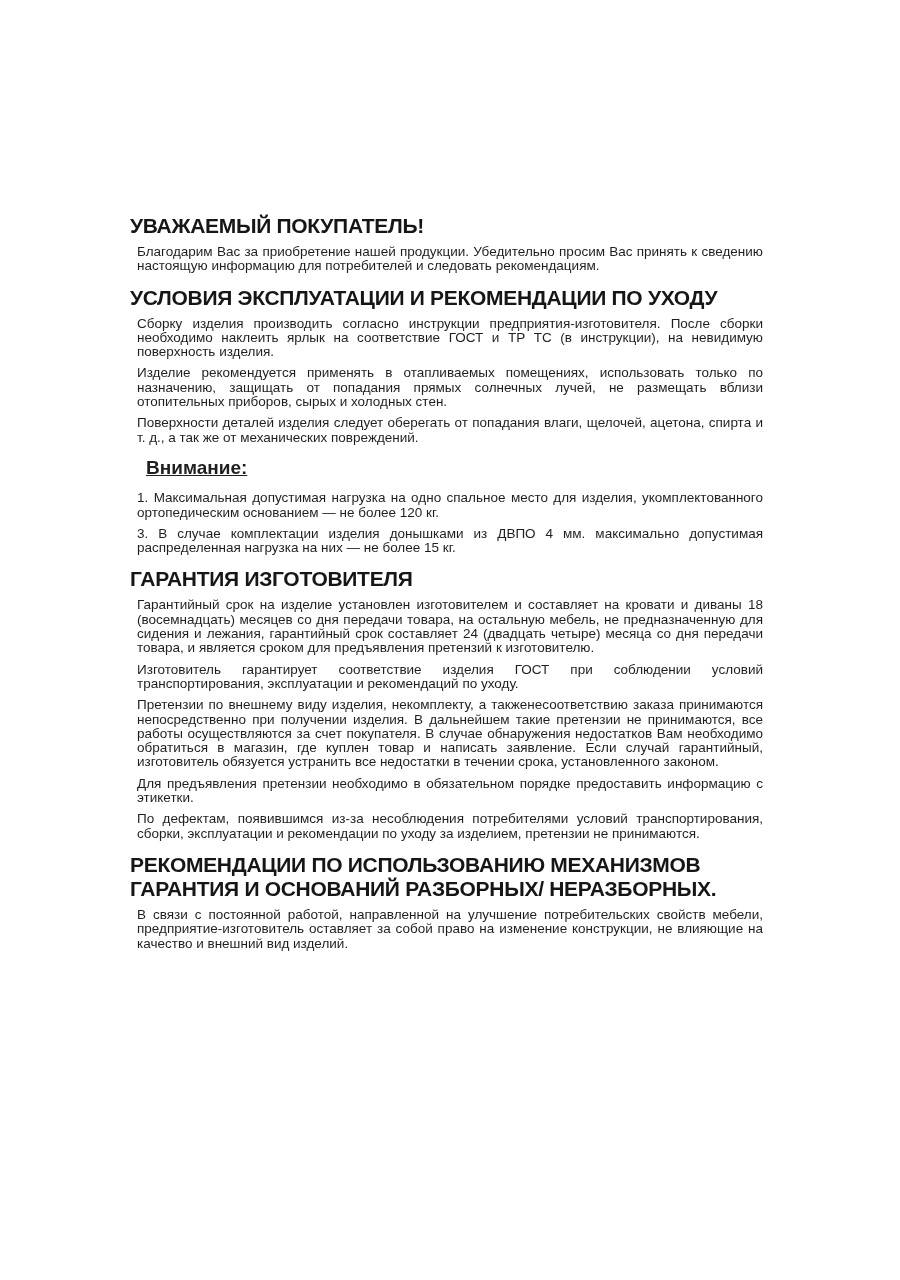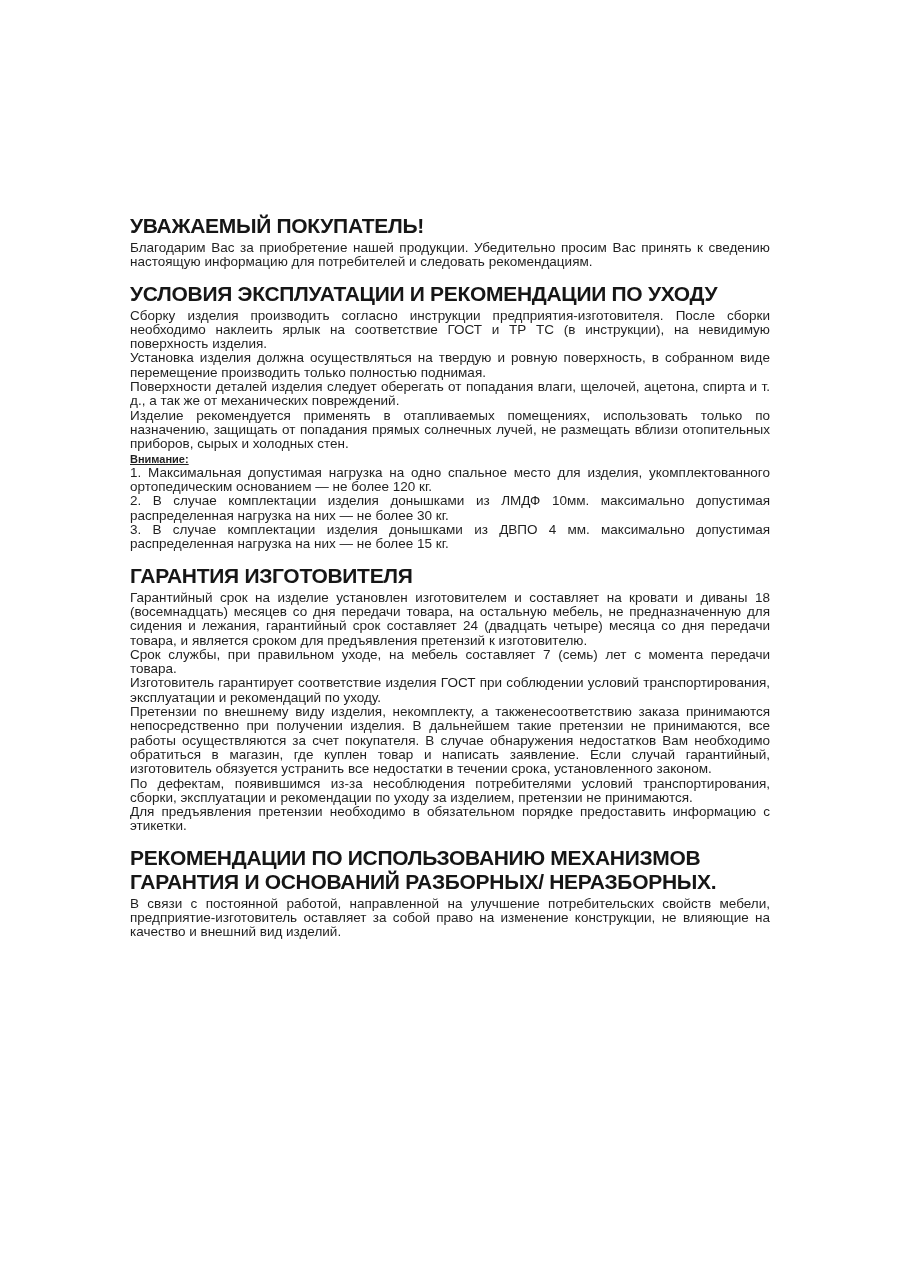--- a/index.html
+++ b/index.html
@@ -24,58 +24,55 @@
     line-height: 24px;
     font-weight: 600;
     letter-spacing: -0.3px;
     margin: 12px 0 3px 0;
     color: #161616;
   }
   h1.doc-heading.first {
     margin-top: 0;
   }
   p.doc-para {
-    margin: 0;
+    margin: 7px;
     font-size: 13.5px;
     line-height: 14.3px;
     text-align: justify;
     color: #1f1f1f;
   }
   p.attention-line {
-    margin: 0;
-    font-size: 11px;
+    margin: 16px;
+    font-size: 19px;
     line-height: 14.3px;
   }
   .attention-label {
     font-weight: bold;
     text-decoration: underline;
   }
 </style>
 </head>
 <body>
 
 <div class="page">
 
   <h1 class="doc-heading first">УВАЖАЕМЫЙ ПОКУПАТЕЛЬ!</h1>
   <p class="doc-para">Благодарим Вас за приобретение нашей продукции. Убедительно просим Вас принять к сведению настоящую информацию для потребителей и следовать рекомендациям.</p>
 
   <h1 class="doc-heading">УСЛОВИЯ ЭКСПЛУАТАЦИИ И РЕКОМЕНДАЦИИ ПО УХОДУ</h1>
   <p class="doc-para">Сборку изделия производить согласно инструкции предприятия-изготовителя. После сборки необходимо наклеить ярлык на соответствие ГОСТ и ТР ТС (в инструкции), на невидимую поверхность изделия.</p>
-  <p class="doc-para">Установка изделия должна осуществляться на твердую и ровную поверхность, в собранном виде перемещение производить только полностью поднимая.</p>
+  <p class="doc-para">Изделие рекомендуется  применять в отапливаемых помещениях, использовать только по назначению, защищать от попадания прямых солнечных лучей, не размещать вблизи отопительных приборов, сырых и холодных стен.</p>
   <p class="doc-para">Поверхности деталей изделия следует оберегать от попадания влаги, щелочей, ацетона, спирта и т. д., а так же от механических повреждений.</p>
-  <p class="doc-para">Изделие рекомендуется  применять в отапливаемых помещениях, использовать только по назначению, защищать от попадания прямых солнечных лучей, не размещать вблизи отопительных приборов, сырых и холодных стен.</p>
   <p class="attention-line"><span class="attention-label">Внимание:</span></p>
   <p class="doc-para">1. Максимальная допустимая нагрузка на одно спальное место для изделия, укомплектованного ортопедическим основанием — не более 120 кг.</p>
-  <p class="doc-para">2. В случае комплектации изделия донышками из ЛМДФ 10мм. максимально допустимая распределенная нагрузка на них — не более 30 кг.</p>
   <p class="doc-para">3. В случае комплектации изделия донышками из ДВПО 4 мм. максимально допустимая распределенная нагрузка на них — не более 15 кг.</p>
 
   <h1 class="doc-heading">ГАРАНТИЯ ИЗГОТОВИТЕЛЯ</h1>
   <p class="doc-para">Гарантийный срок на изделие установлен изготовителем и составляет на кровати и диваны 18 (восемнадцать) месяцев со дня передачи товара, на остальную мебель, не предназначенную для сидения и лежания, гарантийный срок составляет 24 (двадцать четыре) месяца со дня передачи товара, и является сроком для предъявления претензий к изготовителю.</p>
-  <p class="doc-para">Срок службы, при правильном уходе, на мебель составляет 7 (семь) лет с момента передачи товара.</p>
   <p class="doc-para">Изготовитель гарантирует соответствие изделия ГОСТ при соблюдении условий транспортирования, эксплуатации и рекомендаций по уходу.</p>
   <p class="doc-para">Претензии по внешнему виду изделия, некомплекту, а такженесоответствию заказа принимаются непосредственно при получении изделия. В дальнейшем такие претензии не принимаются, все работы осуществляются за счет покупателя. В случае обнаружения недостатков  Вам необходимо обратиться в магазин, где куплен товар и написать заявление. Если случай гарантийный, изготовитель обязуется устранить все недостатки в течении срока, установленного законом.</p>
+  <p class="doc-para">Для предъявления претензии необходимо в обязательном порядке предоставить информацию с этикетки.</p>
   <p class="doc-para">По дефектам, появившимся из-за несоблюдения потребителями условий транспортирования, сборки, эксплуатации и рекомендации по уходу за изделием, претензии не принимаются.</p>
-  <p class="doc-para">Для предъявления претензии необходимо в обязательном порядке предоставить информацию с этикетки.</p>
 
   <h1 class="doc-heading">РЕКОМЕНДАЦИИ ПО ИСПОЛЬЗОВАНИЮ МЕХАНИЗМОВ ГАРАНТИЯ И ОСНОВАНИЙ РАЗБОРНЫХ/ НЕРАЗБОРНЫХ.</h1>
   <p class="doc-para">В связи с постоянной работой, направленной на улучшение потребительских свойств мебели, предприятие-изготовитель оставляет за собой право на изменение конструкции, не влияющие на качество и внешний вид изделий.</p>
 
 </div>
 
 </body></html>

